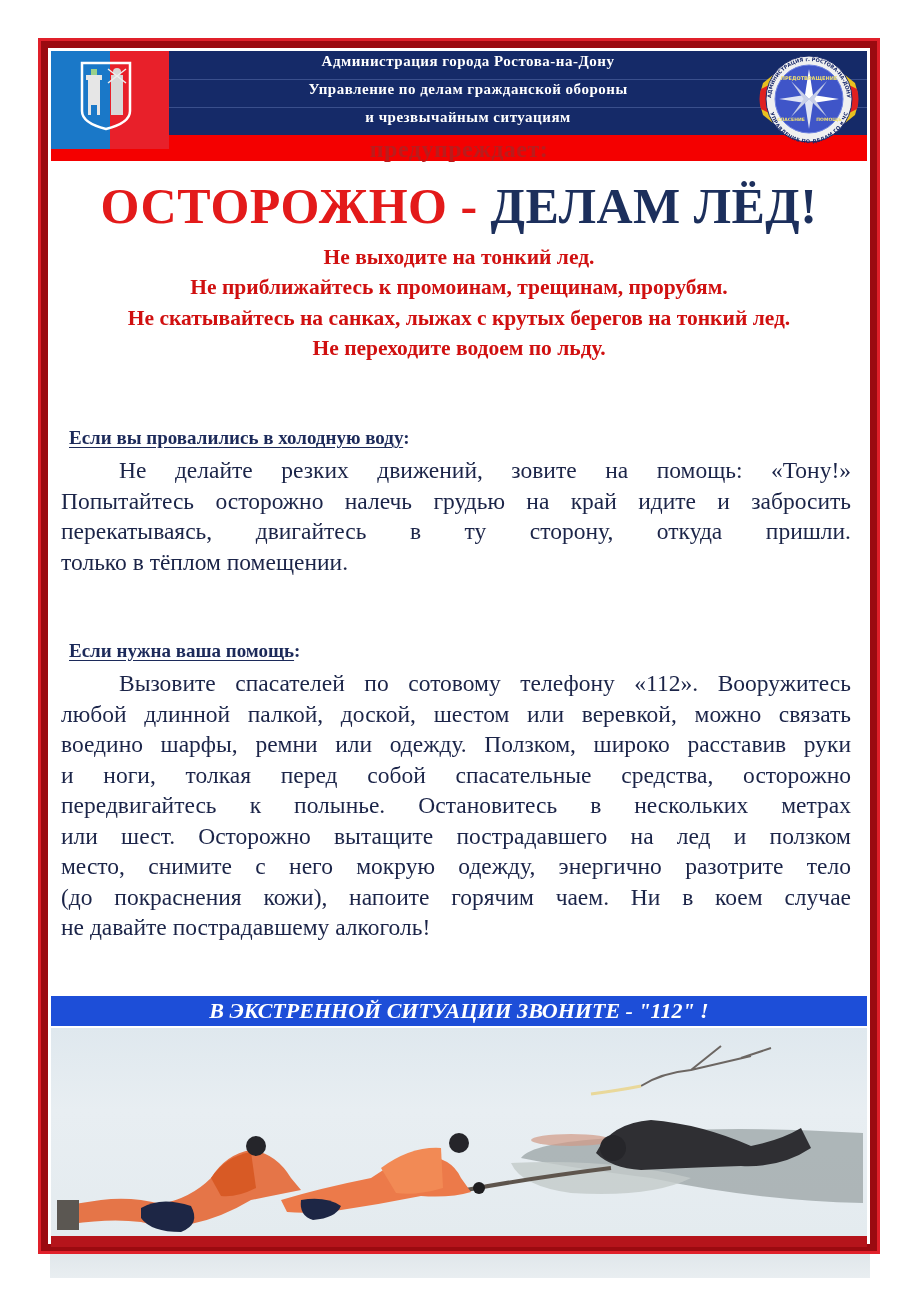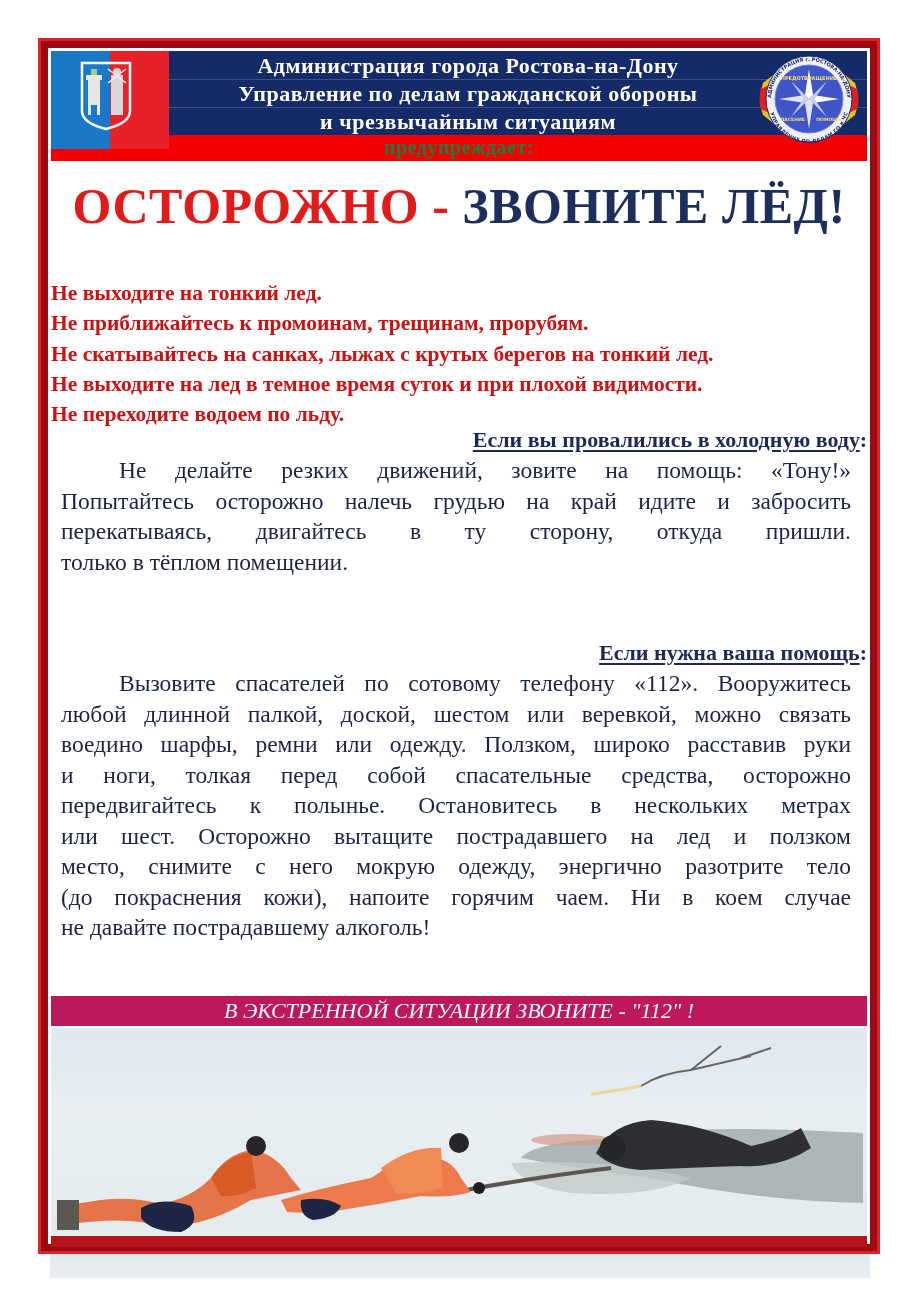--- a/index.html
+++ b/index.html
@@ -9,34 +9,34 @@
   .frame-inner{position:absolute;inset:0;border:7px solid #9b0a10;box-sizing:border-box;}
   .content{position:absolute;left:10px;top:10px;right:10px;bottom:10px;}
   .header{position:absolute;left:0;top:0;right:0;height:110px;}
   .hdr-blue{position:absolute;left:118px;right:0;top:0;height:84px;background:#152a68;}
   .hdr-blue .sep{position:absolute;left:0;right:0;height:1px;background:#3a4f8c;}
   .hdr-red{position:absolute;left:0;right:0;top:84px;height:26px;background:#f40000;}
   .coat{position:absolute;left:0;top:0;width:118px;height:98px;}
   .coat .b{position:absolute;left:0;top:0;width:59px;height:100%;background:#1a78c8;}
   .coat .r{position:absolute;left:59px;top:0;width:59px;height:100%;background:#e8202a;}
   .shield{position:absolute;left:29px;top:10px;width:52px;height:70px;}
-  .hdr-line{position:absolute;left:118px;right:100px;text-align:center;color:#fff;font-weight:bold;font-size:22px;letter-spacing:0.5px;}
-  .hdr-warn{position:absolute;left:0;right:0;top:85px;text-align:center;color:#15803d;font-weight:bold;font-size:20px;letter-spacing:0.5px;}
+  .hdr-line{position:absolute;left:118px;right:100px;text-align:center;color:#fff;font-weight:bold;font-size:15px;letter-spacing:0.5px;}
+  .hdr-warn{position:absolute;left:0;right:0;top:85px;text-align:center;color:#b91c1c;font-weight:bold;font-size:24px;letter-spacing:0.5px;}
   .emblem{position:absolute;right:4px;top:2px;width:108px;height:92px;}
   .title{position:absolute;left:0;right:0;top:125px;text-align:center;font-weight:bold;font-size:50px;letter-spacing:0.5px;line-height:60px;white-space:nowrap;}
   .title .t1{color:#e31a1a;} .title .t2{color:#e31a1a;} .title .t3{color:#1c2f5c;}
-  .warnings{position:absolute;left:0;right:0;top:191px;margin-top:36px;}
+  .warnings{position:absolute;left:0;right:0;top:191px;text-align:center;}
   .warnings div{color:#d01010;font-weight:bold;font-size:21.5px;line-height:30.3px;white-space:nowrap;}
-  .sec-head{position:absolute;left:18px;right:0;text-align:right;font-weight:bold;font-size:22px;color:#1c2a5a;}
+  .sec-head{position:absolute;left:18px;right:0;text-align:left;font-weight:bold;font-size:19px;color:#1c2a5a;}
   .sec-head span.u{text-decoration:underline;text-underline-offset:3px;}
   .para{position:absolute;left:10px;right:16px;color:#1b2448;font-size:23.5px;line-height:30.5px;text-align:justify;text-align-last:left;}
   .para .ln{display:block;text-align:justify;text-align-last:justify;white-space:nowrap;}
   .para .ln.last{text-align-last:left;}
   .para .ln.ind{text-indent:58px;}
-  .banner{position:absolute;left:0;right:0;top:945px;height:30px;background:#be185d;color:#fff;text-align:center;font-style:italic;font-weight:normal;font-size:22px;line-height:30px;}
+  .banner{position:absolute;left:0;right:0;top:945px;height:30px;background:#1d4ed8;color:#fff;text-align:center;font-style:italic;font-weight:bold;font-size:22px;line-height:30px;}
   .photo{position:absolute;left:0;right:0;top:977px;height:208px;overflow:hidden;background:linear-gradient(180deg,#dfe8ee 0%,#e8eef2 40%,#e4ebef 100%);}
   .photo svg{position:absolute;left:0;top:0;}
   .bottom-bar{position:absolute;left:0;right:0;top:1185px;height:11px;background:#b5141b;}
 </style>
 </head>
 <body>
 
 <div class="photo-ext"></div>
 
 <div class="frame">
@@ -91,28 +91,27 @@
         <text x="36" y="68" font-size="4.5" text-anchor="middle" fill="#f0e070" font-family="DejaVu Sans, sans-serif" font-weight="bold">СПАСЕНИЕ</text>
         <text x="74" y="68" font-size="4.5" text-anchor="middle" fill="#f0e070" font-family="DejaVu Sans, sans-serif" font-weight="bold">ПОМОЩЬ</text>
         <path id="ringtop" d="M16 46 A38 38 0 0 1 92 46" fill="none"></path>
         <text font-size="5" fill="#1a2a6c" font-family="DejaVu Sans, sans-serif" font-weight="bold"><textPath href="#ringtop" startOffset="50%" text-anchor="middle">АДМИНИСТРАЦИЯ г. РОСТОВА-НА-ДОНУ</textPath></text>
         <path id="ringbot" d="M18 50 A36 36 0 0 0 90 50" fill="none"></path>
         <text font-size="5" fill="#1a2a6c" font-family="DejaVu Sans, sans-serif" font-weight="bold" dy="4"><textPath href="#ringbot" startOffset="50%" text-anchor="middle">УПРАВЛЕНИЕ ПО ДЕЛАМ ГО и ЧС</textPath></text>
       </svg>
     </div>
 
     <div class="title">
-      <span class="t1">ОСТОРОЖНО</span><span class="t2"> - </span><span class="t3">ЗВОНИТЕ ЛЁД!</span>
+      <span class="t1">ОСТОРОЖНО</span><span class="t2"> - </span><span class="t3">ДЕЛАМ ЛЁД!</span>
     </div>
 
     <div class="warnings">
       <div>Не выходите на тонкий лед.</div>
       <div>Не приближайтесь к промоинам, трещинам, прорубям.</div>
       <div>Не скатывайтесь на санках, лыжах с крутых берегов на тонкий лед.</div>
-      <div>Не выходите на лед в темное время суток и при плохой видимости.</div>
       <div>Не переходите водоем по льду.</div>
     </div>
 
     <div class="sec-head" style="top:376px">
       <span class="u">Если вы провалились в холодную воду</span><span>:</span>
     </div>
     <div class="para" style="top:404px">
       <span class="ln ind">Не делайте резких движений, зовите на помощь: «Тону!»</span>
       <span class="ln">Попытайтесь осторожно налечь грудью на край идите и забросить</span>
       <span class="ln">перекатываясь, двигайтесь в ту сторону, откуда пришли.</span>

